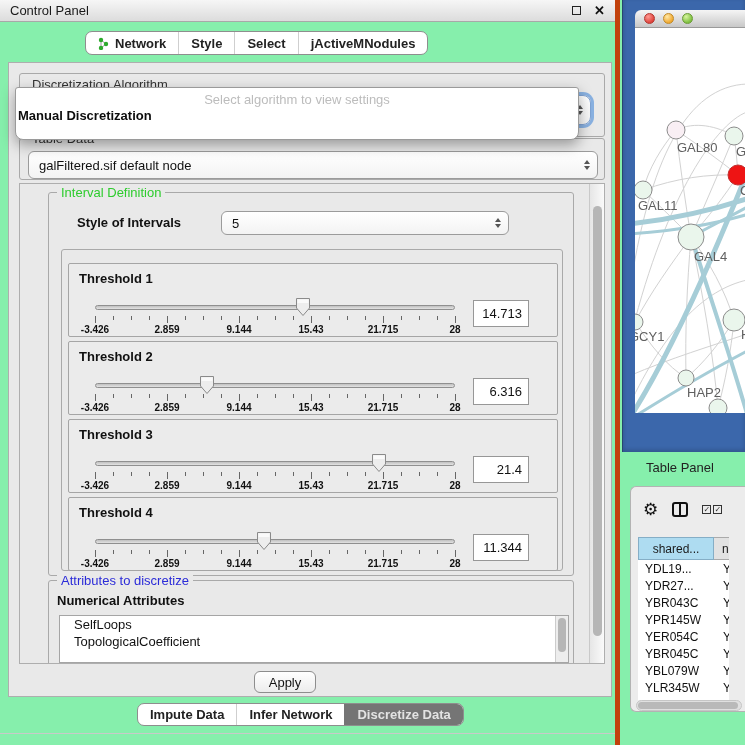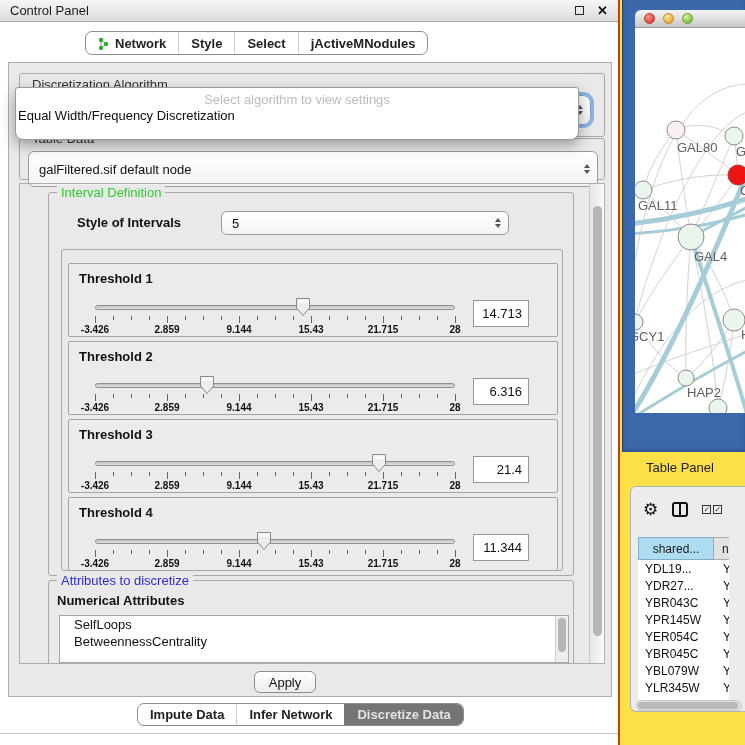--- a/index.html
+++ b/index.html
@@ -1,21 +1,21 @@
 <!DOCTYPE html>
 <html><head>
 <meta charset="utf-8">
 <style>
   *{box-sizing:border-box;margin:0;padding:0}
   html,body{width:745px;height:745px;overflow:hidden}
   body{font-family:"Liberation Sans",sans-serif;background:#e9e9e9;position:relative}
   #root{position:absolute;inset:0}
 
   
-  .cp{position:absolute;left:0;top:0;width:620px;height:745px;background:#ffffff;border-right:2px solid #c2410c}
+  .cp{position:absolute;left:0;top:0;width:620px;height:745px;background:#86efac;border-right:5px solid #c2410c}
   .cp-title{position:absolute;left:0;top:0;width:100%;height:22px;background:linear-gradient(#f6f6f6,#dcdcdc);border-bottom:1px solid #a8a8a8;display:flex;align-items:center;padding:0 10px;font-size:13px;color:#1a1a1a}
   .cp-title-text{flex:1}
   .float-ic{display:inline-block;width:9px;height:9px;border:1.5px solid #222;margin-right:13px}
   .close-ic{font-size:13px;font-weight:bold;color:#111;line-height:1}
 
   .tabgroup{display:inline-flex;background:#fff;border:1px solid #8e8e8e;border-radius:7px;overflow:hidden;height:24px;align-items:stretch}
   #top-tabs{position:absolute;left:85px;top:31px}
   .tab{display:flex;align-items:center;padding:0 12px;font-size:13px;font-weight:bold;color:#222;border-left:1px solid #cfcfcf}
   .tab:first-child{border-left:none}
   .tab.active{background:#757575;color:#e3e3e3;border-left-color:#757575}
@@ -38,21 +38,21 @@
   .stepper .up{border-bottom:4px solid #555}
   .stepper .dn{border-top:4px solid #555}
   .algo-combo{position:absolute;left:16px;top:32px;width:566px;height:30px;border-radius:8px;border:1px solid #7fa3d4;box-shadow:0 0 0 3px rgba(104,158,221,.75)}
 
   .popup{position:absolute;left:6px;top:24px;width:564px;height:53px;background:#fff;border:1px solid #9a9a9a;border-radius:3px 3px 8px 8px;box-shadow:0 5px 14px rgba(0,0,0,.35);z-index:6;padding-top:3px}
   .pp-hint{text-align:center;color:#bcbcbc;font-size:13px;height:17px;line-height:17px}
   .pp-opt{font-size:13px;height:16px;line-height:16px;padding-left:2px;color:#0d0d0d;white-space:nowrap}
   .pp-opt.b{font-weight:bold}
 
   .tdata{left:10px;top:75px;width:586px;height:42px}
-  .td-combo{position:absolute;left:8px;top:12px;width:570px;height:36px}
+  .td-combo{position:absolute;left:8px;top:12px;width:570px;height:28px}
 
   .outerbox{position:absolute;left:10px;top:120px;width:586px;height:481px;border:1px solid #aeaeae;overflow:hidden}
   .vscroll{position:absolute;right:0;top:0;width:15px;height:100%;background:linear-gradient(to right,#e6e6e6,#fafafa);border-left:1px solid #c9c9c9}
   .vthumb{position:absolute;left:2.5px;top:22px;width:9px;height:430px;background:#b6b6b6;border-radius:5px;display:block}
 
   .igrp{left:28px;top:8px;width:526px;height:384px}
   .noi-lbl{position:absolute;left:28px;top:22px;font-size:13px;font-weight:bold;color:#111}
   .noi-combo{position:absolute;left:172px;top:18px;width:288px;height:24px}
   .thgrp{left:12px;top:56px;width:502px;height:322px}
   #th-boxes{position:absolute;left:6px;top:13px}
@@ -75,21 +75,21 @@
   .alist-item{font-size:13px;line-height:17px;padding-left:14px;color:#111;white-space:nowrap}
   .alist-sb{position:absolute;right:0;top:0;width:13px;height:100%;background:#ededed;border-left:1px solid #ccc}
   .alist-sb i{position:absolute;left:2px;top:2px;width:8px;height:34px;background:#b6b6b6;border-radius:4px;display:block}
 
   .apply{position:absolute;left:245px;top:608px;width:62px;height:22px;border:1px solid #8d8d8d;border-radius:6px;background:linear-gradient(#ffffff,#ececec);font-size:13px;font-family:inherit;color:#111}
 
   #bottom-tabs{position:absolute;left:137px;top:703px;height:23px}
   .bline{position:absolute;left:0;top:733px;width:100%;border-top:1px solid #c9c9c9}
 
   
-  .right{position:absolute;left:620px;top:0;width:125px;height:745px;background:#fde047}
+  .right{position:absolute;left:620px;top:0;width:125px;height:745px;background:#86efac}
   .netwin{position:absolute;left:2px;top:0;width:123px;height:452px;background:#3b67ab;border-left:1px solid #27466f;box-shadow:inset 0 -2px 4px rgba(0,0,0,.18)}
   .net-title{position:absolute;left:12px;top:10px;right:0;height:18px;background:linear-gradient(#f5f5f5,#c8c8c8);border-radius:6px 0 0 0;border-bottom:1px solid #9a9a9a;display:flex;align-items:center;padding-left:9px;gap:8px}
   .tl{width:11px;height:11px;border-radius:50%;display:inline-block}
   .tl.red{background:radial-gradient(circle at 35% 30%,#ff9a93,#e0443c 70%);border:1px solid #b03730}
   .tl.yel{background:radial-gradient(circle at 35% 30%,#ffe9a8,#f0a830 70%);border:1px solid #c08a28}
   .tl.grn{background:radial-gradient(circle at 35% 30%,#d8f5a0,#7ec040 70%);border:1px solid #6a9a36}
   .net-canvas{position:absolute;left:12px;top:28px;right:0;bottom:39px;background:#fff;overflow:hidden}
 
   .tp-title{position:absolute;left:26px;top:460px;font-size:13px;color:#222}
   .tp-box{position:absolute;left:10px;top:486px;width:115px;height:226px;background:#ececec;border:1px solid #b3b3b3;border-right:none;border-radius:6px 0 0 6px}
@@ -156,21 +156,21 @@
 
       <div class="combo algo-combo">
         <span class="stepper">
             <i class="up"></i>
             <i class="dn"></i>
           </span>
       </div>
 
       <div class="popup">
         <div class="pp-hint">Select algorithm to view settings</div>
-        <div class="pp-opt">Equal Width/Frequency Discretization</div>
+        <div class="pp-opt b">Manual Discretization</div>
       </div>
 
       <div class="grp tdata">
         <span class="grp-lbl">Table Data</span>
         <div class="combo td-combo">
           <span class="combo-text">galFiltered.sif default node</span>
           <span class="stepper">
               <i class="up"></i>
               <i class="dn"></i>
             </span>
@@ -360,21 +360,21 @@
                 </div>
               </div>
           </div>
         </div>
 
         <div class="grp agrp">
           <span class="grp-lbl blue">Attributes to discretize</span>
           <div class="attr-sub">Numerical Attributes</div>
           <div class="attr-list" id="attr-list">
             <div class="alist-item">SelfLoops</div>
-              <div class="alist-item">BetweennessCentrality</div>
+              <div class="alist-item">TopologicalCoefficient</div>
               <div class="alist-sb">
                 <i></i>
               </div>
           </div>
         </div>
 
         <div class="vscroll">
             <i class="vthumb"></i>
           </div>
       </div>

